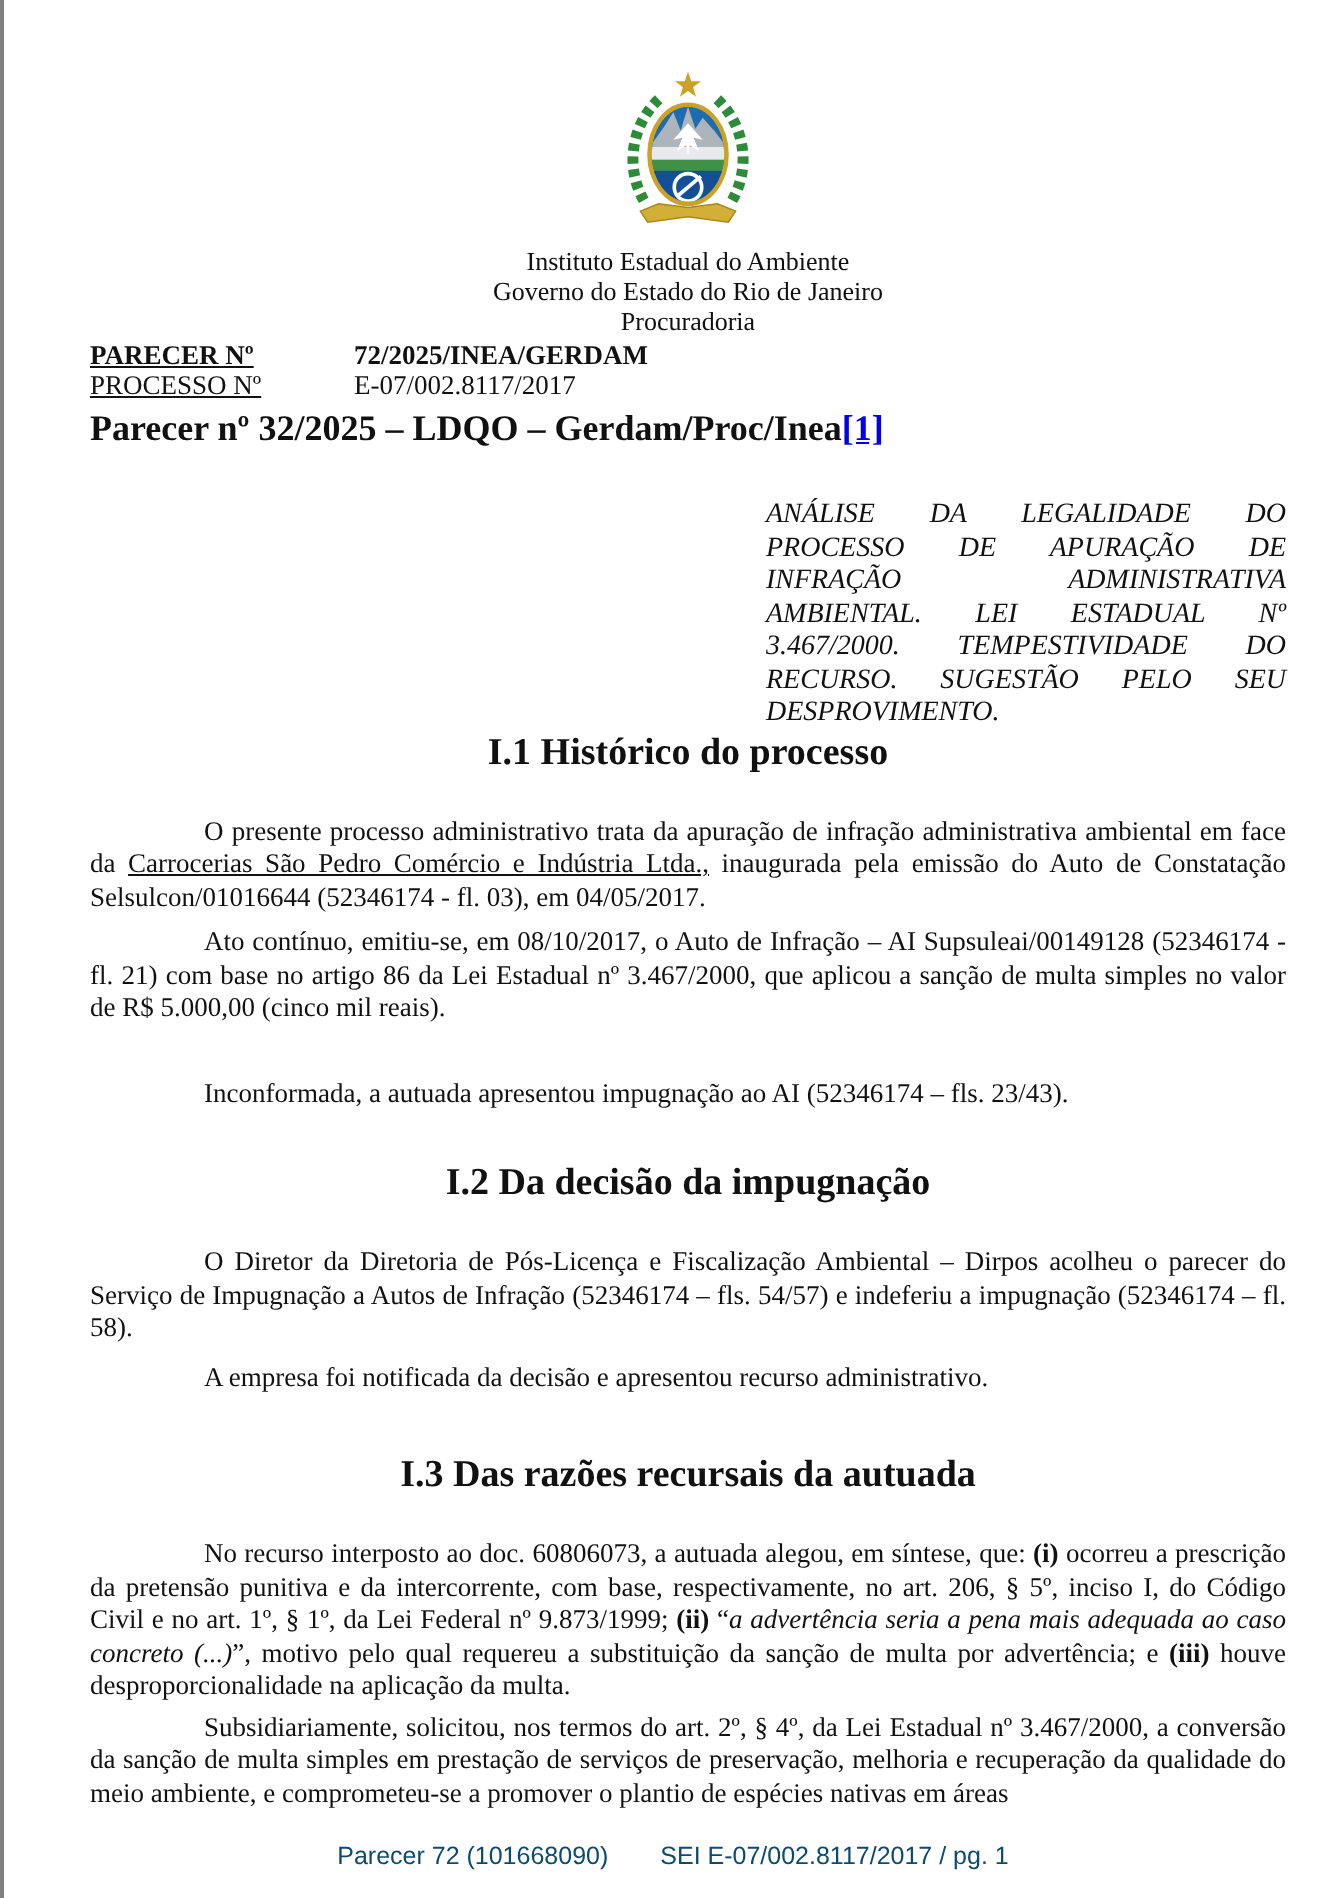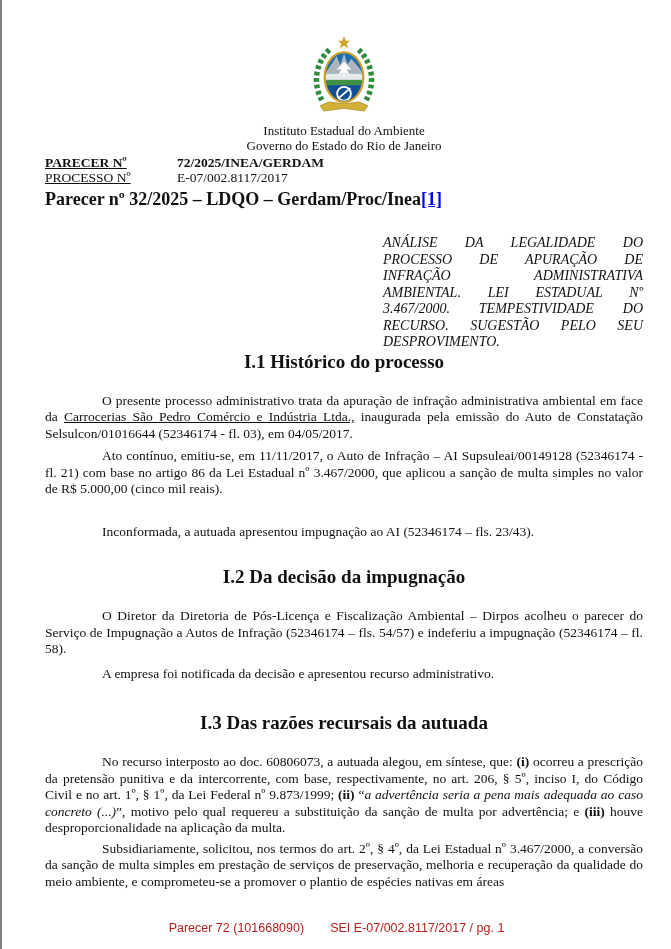--- a/index.html
+++ b/index.html
@@ -45,21 +45,21 @@
   .mt9{margin-top:26px;}
   .mt8{margin-top:8px;}
   .mt5{margin-top:4px;}
   .seg-u{text-decoration:underline;}
   .seg-b{font-weight:bold;}
   .seg-i{font-style:italic;}
   .footer{
     position:absolute;left:0;right:0;top:921px;
     display:flex;justify-content:center;gap:26px;
     font-family:"Liberation Sans","DejaVu Sans",sans-serif;
-    font-size:12.5px;color:#b91c1c;
+    font-size:12.5px;color:#0c4a6e;
   }
 </style>
 </head>
 <body>
 
 <div class="page">
   <div class="content">
 
     <svg class="logo" viewBox="0 0 100 96" aria-hidden="true">
       <polygon points="50,1 51.8,6.2 57,6.2 52.8,9.4 54.4,14.6 50,11.4 45.6,14.6 47.2,9.4 43,6.2 48.2,6.2" fill="#c9a227"></polygon>
@@ -78,41 +78,42 @@
         <path d="M50,29 L42,38 L47,37 L44,44 L49,41 L50,47 L51,41 L56,44 L53,37 L58,38 Z" fill="#ffffff"></path>
         <circle cx="50" cy="64" r="7.5" fill="none" stroke="#ffffff" stroke-width="2"></circle>
         <line x1="44" y1="69" x2="57" y2="58" stroke="#ffffff" stroke-width="2"></line>
       </g>
       <path d="M24,77 L34,73 L50,75 L66,73 L76,77 L72,83 L50,80 L28,83 Z" fill="#d4af37" stroke="#a8871f" stroke-width="0.8"></path>
     </svg>
 
     <div class="org-block">
       <div>Instituto Estadual do Ambiente</div>
       <div>Governo do Estado do Rio de Janeiro</div>
+      <div>Procuradoria</div>
     </div>
 
     <div class="meta">
       <div class="meta-row bold">
         <span class="meta-label">PARECER Nº</span>
         <span>72/2025/INEA/GERDAM</span>
       </div>
       <div class="meta-row">
         <span class="meta-label">PROCESSO Nº</span>
         <span>E-07/002.8117/2017</span>
       </div>
     </div>
 
     <div class="ref-line"><span>Parecer nº 32/2025 – LDQO – Gerdam/Proc/Inea</span><a class="footnote-link">[1]</a></div>
 
     <div class="summary">ANÁLISE DA LEGALIDADE DO PROCESSO DE APURAÇÃO DE INFRAÇÃO ADMINISTRATIVA AMBIENTAL. LEI ESTADUAL Nº 3.467/2000. TEMPESTIVIDADE DO RECURSO. SUGESTÃO PELO SEU DESPROVIMENTO.</div>
 
     <h2 class="sec">I.1 Histórico do processo</h2>
 
     <p class="para mt23"><span>O presente processo administrativo trata da apuração de infração administrativa ambiental em face da </span><span class="seg-u">Carrocerias São Pedro Comércio e Indústria Ltda.,</span><span> inaugurada pela emissão do Auto de Constatação Selsulcon/01016644 (52346174 - fl. 03), em 04/05/2017.</span></p>
-    <p class="para mt6"><span>Ato contínuo, emitiu-se, em 11/11/2017, o Auto de Infração – AI Supsuleai/00149128 (52346174 - fl. 21) com base no artigo 86 da Lei Estadual nº 3.467/2000, que aplicou a sanção de multa simples no valor de R$ 5.000,00 (cinco mil reais).</span></p>
+    <p class="para mt6"><span>Ato contínuo, emitiu-se, em 08/10/2017, o Auto de Infração – AI Supsuleai/00149128 (52346174 - fl. 21) com base no artigo 86 da Lei Estadual nº 3.467/2000, que aplicou a sanção de multa simples no valor de R$ 5.000,00 (cinco mil reais).</span></p>
     <p class="para mt9"><span>Inconformada, a autuada apresentou impugnação ao AI (52346174 – fls. 23/43).</span></p>
 
     <h2 class="sec gap">I.2 Da decisão da impugnação</h2>
 
     <p class="para mt23"><span>O Diretor da Diretoria de Pós-Licença e Fiscalização Ambiental – Dirpos acolheu o parecer do Serviço de Impugnação a Autos de Infração (52346174 – fls. 54/57) e indeferiu a impugnação (52346174 – fl. 58).</span></p>
     <p class="para mt8"><span>A empresa foi notificada da decisão e apresentou recurso administrativo.</span></p>
 
     <h2 class="sec gap-lg">I.3 Das razões recursais da autuada</h2>
 
     <p class="para mt23"><span>No recurso interposto ao doc. 60806073, a autuada alegou, em síntese, que: </span><span class="seg-b">(i)</span><span> ocorreu a prescrição da pretensão punitiva e da intercorrente, com base, respectivamente, no art. 206, § 5º, inciso I, do Código Civil e no art. 1º, § 1º, da Lei Federal nº 9.873/1999; </span><span class="seg-b">(ii)</span><span> “</span><span class="seg-i">a advertência seria a pena mais adequada ao caso concreto (...)</span><span>”, motivo pelo qual requereu a substituição da sanção de multa por advertência; e </span><span class="seg-b">(iii)</span><span> houve desproporcionalidade na aplicação da multa.</span></p>

